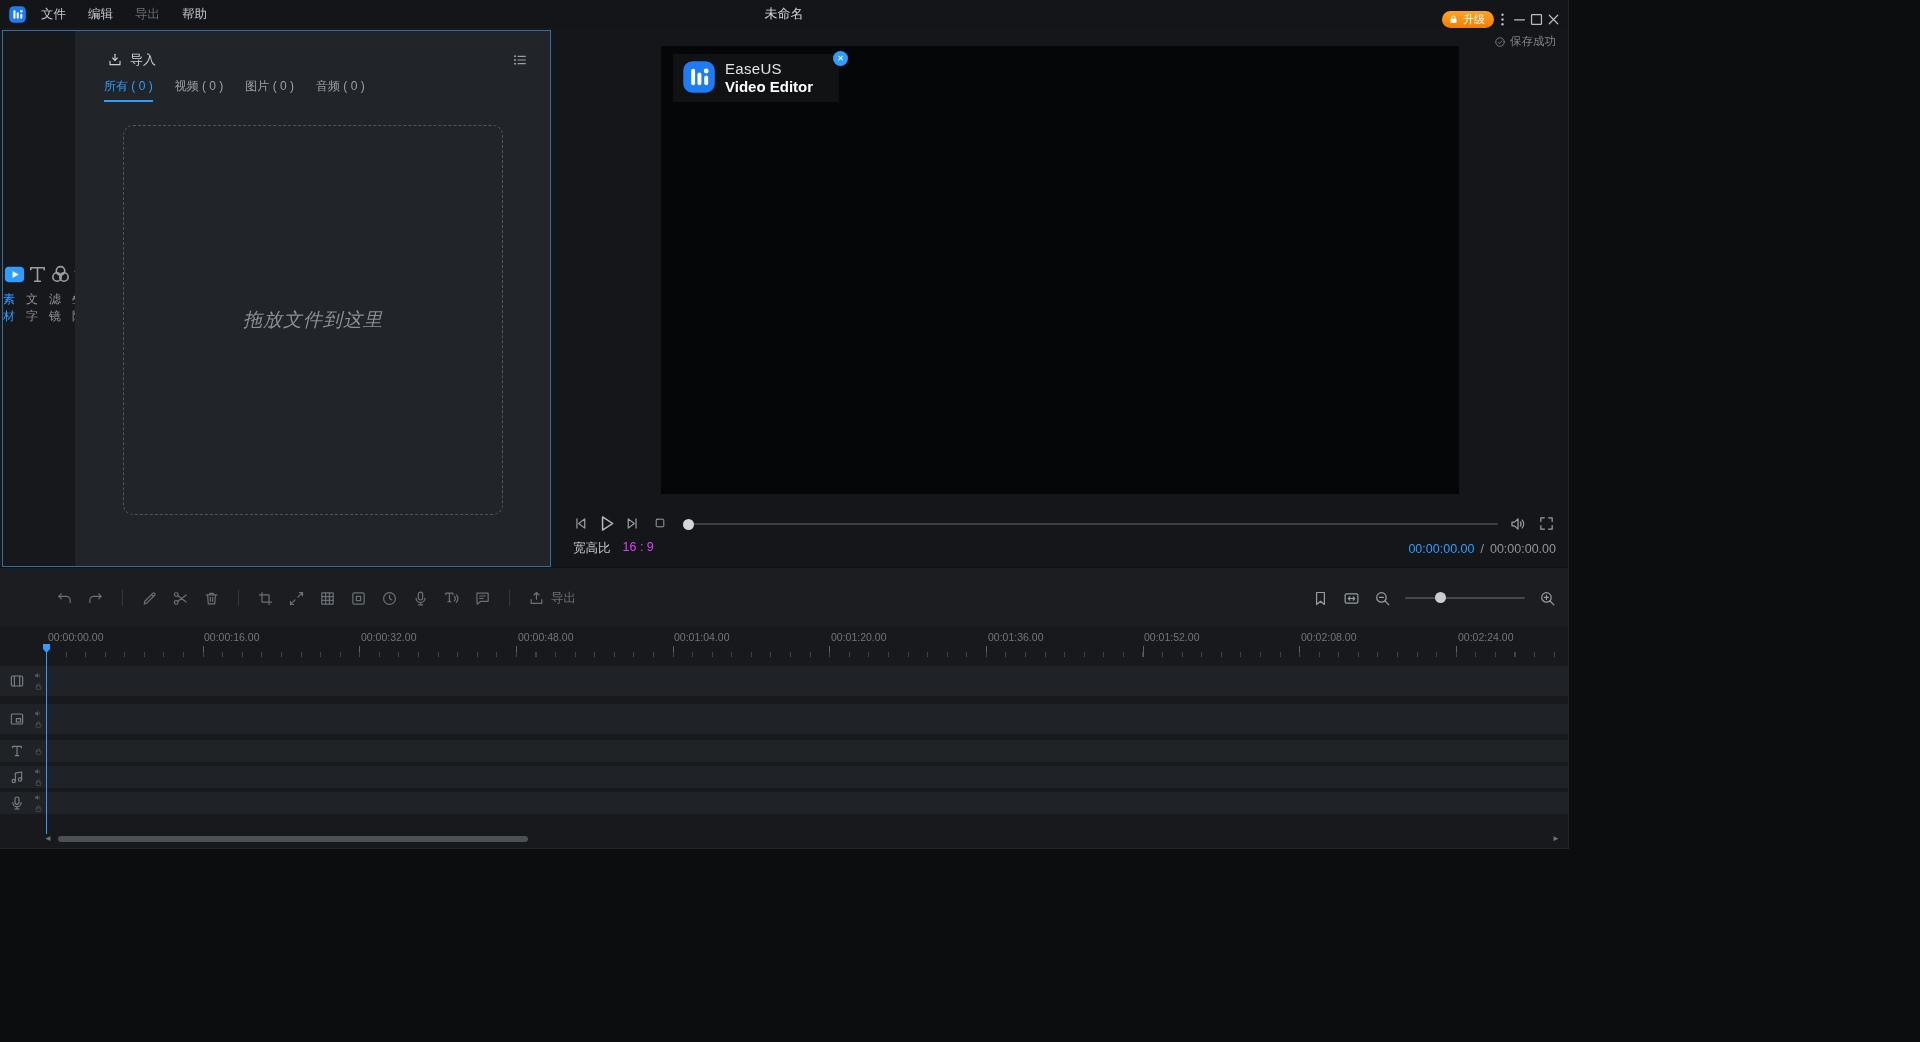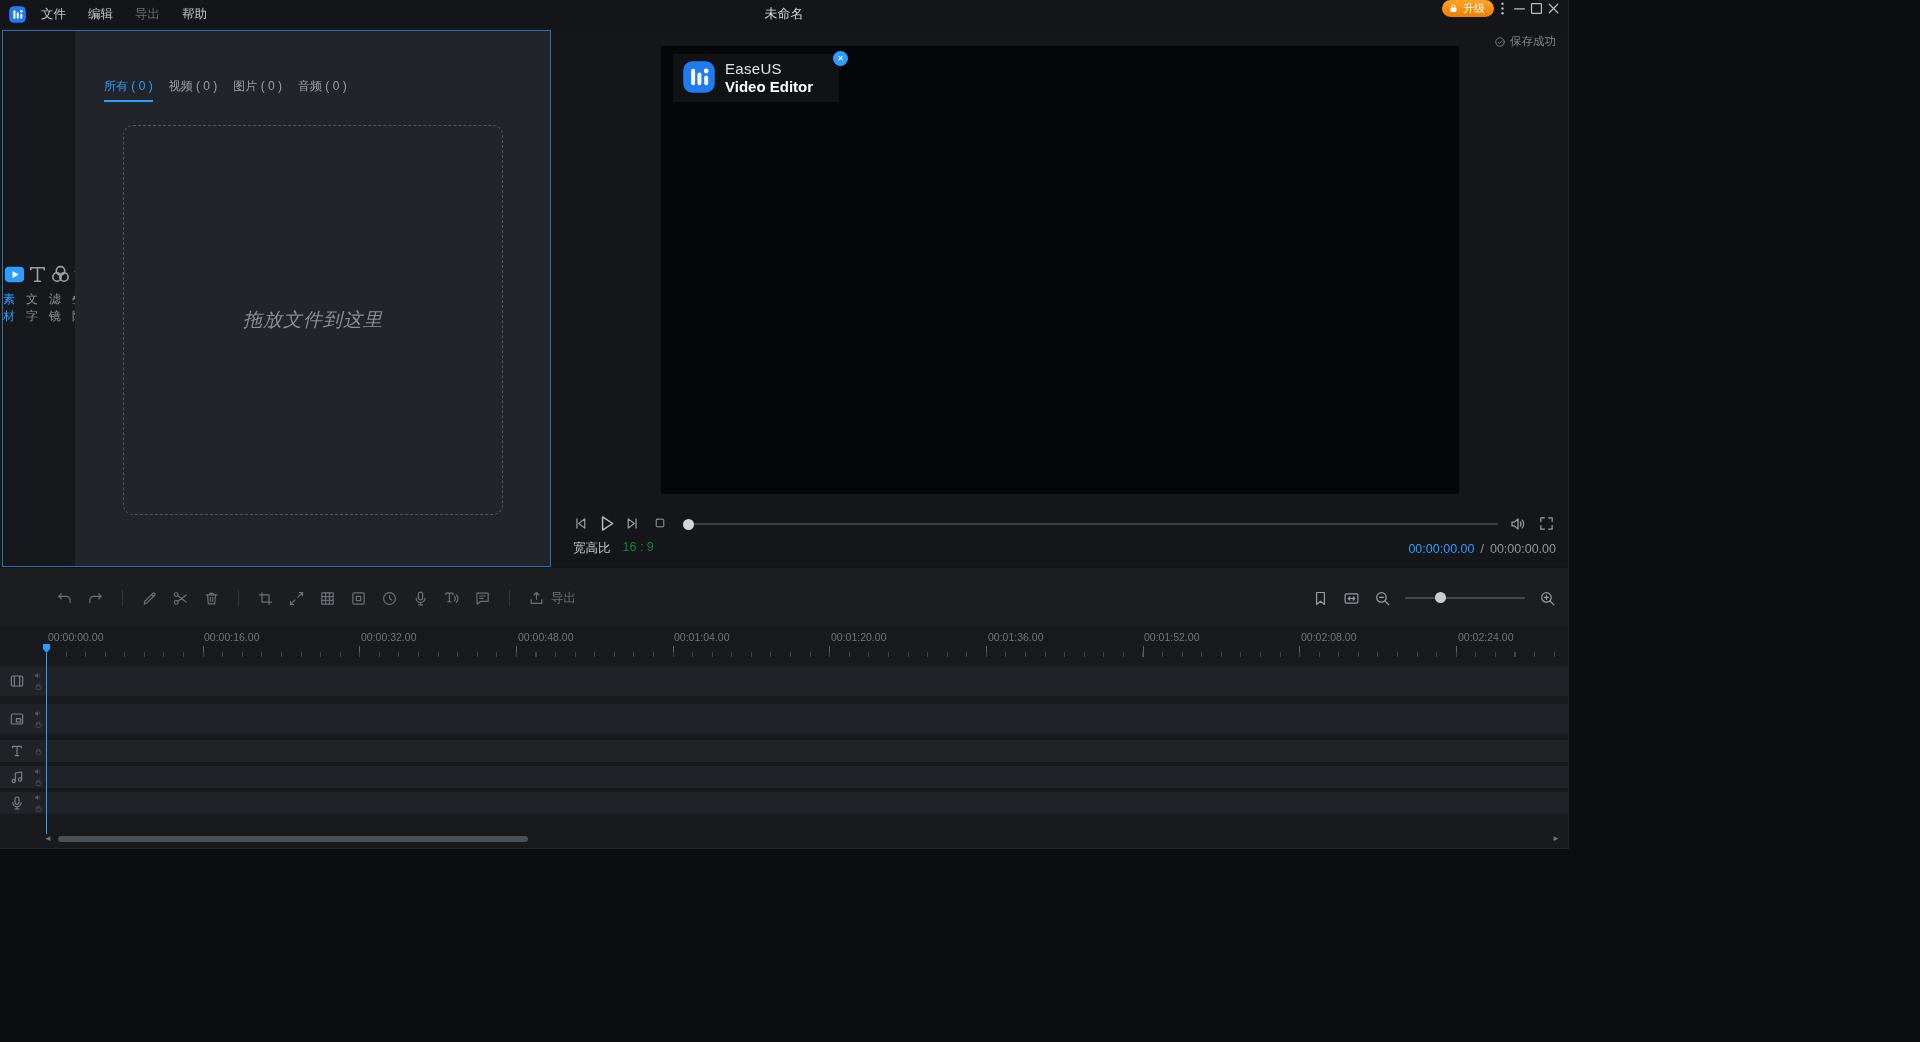--- a/index.html
+++ b/index.html
@@ -11,37 +11,37 @@
   .desktop{position:relative;width:1920px;height:1042px;background:#0c0d0f;}
   .app{position:absolute;left:0;top:0;width:1568px;height:848px;background:#17191d;box-shadow:0 0 0 1px #222528;}
 
   
   .titlebar{position:absolute;left:0;top:0;width:100%;height:28px;background:#131518;display:flex;align-items:center;padding:0 8px;z-index:20;}
   .app-logo{width:19px;height:19px;margin-right:14px;}
   .menus{display:flex;gap:22px;font-size:12.5px;color:#c3c7cc;}
   .menu{cursor:default;}
   .menu.disabled{color:#696f76;}
   .win-title{position:absolute;left:784px;top:0;transform:translateX(-50%);line-height:28px;font-size:13px;color:#d2d6da;}
-  .tb-right{position:absolute;right:6px;top:0;height:28px;display:flex;align-items:flex-start;gap:0;}
+  .tb-right{position:absolute;right:6px;top:0;height:28px;display:flex;align-items:flex-end;gap:0;}
   .upgrade{display:flex;align-items:center;gap:4px;height:17px;padding:0 9px 0 6px;border:none;border-radius:9px;background:linear-gradient(180deg,#ffa426,#f07d02);color:#fff;font-size:11px;font-family:inherit;cursor:pointer;}
   .upgrade .ic{width:11px;height:11px;}
   .winbtn{width:17px;height:17px;color:#b9bdc2;cursor:pointer;}
 
   
   .left-panel{position:absolute;left:2px;top:30px;width:549px;height:537px;border:1px solid #2d6ea6;background:#212428;display:flex;z-index:10;}
   .sidebar{width:72px;height:100%;background:#16181c;padding-top:19px;display:flex;flex-direction:row;align-items:center;}
   .sb-item{width:100%;height:46px;margin-bottom:29px;display:flex;flex-direction:column;align-items:center;justify-content:center;gap:5px;color:#8f959c;font-size:12px;cursor:pointer;}
   .sb-item .ic{width:23px;height:23px;color:#9aa0a7;}
   .sb-item.active{color:#2f9dff;}
   .media{position:relative;flex:1;height:100%;background:#212428;}
   .media-head{position:absolute;left:0;top:14px;width:100%;height:30px;display:flex;align-items:center;padding:0 22px 0 32px;}
   .import-btn{display:flex;align-items:center;gap:7px;background:none;border:none;color:#ccd0d5;font-size:13px;font-family:inherit;cursor:pointer;}
   .import-btn .ic{width:16px;height:16px;color:#ccd0d5;}
   .listview{margin-left:auto;color:#9aa0a7;width:16px;height:16px;cursor:pointer;}
-  .media-tabs{position:absolute;left:0;top:47px;width:100%;display:flex;gap:16px;padding-left:29px;font-size:12px;color:#9aa0a7;}
+  .media-tabs{position:absolute;left:0;top:47px;width:100%;display:flex;gap:22px;padding-left:29px;font-size:12px;color:#9aa0a7;}
   .mtab{padding-bottom:5px;cursor:pointer;}
   .mtab.active{color:#2f9dff;border-bottom:2px solid #2f9dff;}
   .dropzone{position:absolute;left:48px;top:94px;width:380px;height:390px;border:1px dashed #50555d;border-radius:10px;display:flex;align-items:center;justify-content:center;text-align:center;}
   .dz-text{font-size:19px;font-style:italic;color:#8a9098;letter-spacing:1px;}
 
   
   .preview{position:absolute;left:551px;top:28px;width:1017px;height:539px;background:#141619;}
   .save-status{position:absolute;right:12px;top:6px;display:flex;align-items:center;gap:4px;font-size:11.5px;color:#80868d;}
   .save-status .ic{width:12px;height:12px;color:#80868d;}
   .video{position:absolute;left:110px;top:18px;width:798px;height:448px;background:#050607;}
@@ -51,21 +51,21 @@
   .wm-product{font-size:15px;font-weight:bold;color:#fff;margin-top:1px;}
   .wm-close{position:absolute;left:160px;top:-3px;width:15px;height:15px;border-radius:50%;border:none;background:#2f9dff;color:#fff;font-size:8px;line-height:15px;text-align:center;padding:0;cursor:pointer;}
   .controls{position:absolute;left:0;top:485px;width:100%;height:22px;}
   .pbtn{position:absolute;top:2px;width:17px;height:17px;color:#9aa0a7;cursor:pointer;}
   .pbtn.play{width:21px;height:21px;top:0;color:#b9bdc2;}
   .pbtn.stop{width:14px;height:14px;top:3px;}
   .scrubber{position:absolute;left:132px;top:10px;width:815px;height:2px;background:#3a3e44;border-radius:1px;cursor:pointer;}
   .scrub-dot{position:absolute;left:0;top:-4.5px;width:11px;height:11px;border-radius:50%;background:#d2d5da;}
   .info-row{position:absolute;left:22px;right:12px;top:512px;height:18px;display:flex;font-size:12.5px;}
   .aspect-label{color:#c9cdd2;}
-  .aspect-value{color:#15803d;margin-left:12px;cursor:pointer;}
+  .aspect-value{color:#d946ef;margin-left:12px;cursor:pointer;}
   .times{margin-left:auto;display:flex;align-items:center;}
   .t-cur{color:#2f9dff;}
   .t-sep{margin:0 6px;color:#8f959c;}
   .t-total{color:#8f959c;}
 
   
   .toolbar{position:absolute;left:0;top:567px;width:1568px;height:60px;background:#1b1d21;border-top:1px solid #101114;}
   .tool-left{position:absolute;left:56px;top:0;height:60px;display:flex;align-items:center;gap:14px;}
   .tbtn{width:17px;height:17px;color:#6a7076;cursor:pointer;}
   .tdiv{width:1px;height:16px;background:#33373d;margin:0 4px;}
@@ -220,20 +220,38 @@
                 <path d="M9.5 18V6.2L19 4.5v11.3"></path>
                 <circle cx="7" cy="18" r="2.5"></circle>
                 <circle cx="16.5" cy="15.8" r="2.5"></circle>
               </svg>
             </span>
           <span>配乐</span>
         </div>
       </aside>
 
       <section class="media">
+        <div class="media-head">
+          <button class="import-btn">
+            <span class="ic">
+                <svg viewBox="0 0 24 24" fill="none" stroke="currentColor" stroke-width="1.7" stroke-linecap="round" stroke-linejoin="round">
+                  <path d="M12 3.5v9"></path>
+                  <path d="M8.5 9l3.5 3.5L15.5 9"></path>
+                  <path d="M4.5 14v5h15v-5"></path>
+                </svg>
+              </span>
+            <span>导入</span>
+          </button>
+          <span class="ic listview">
+              <svg viewBox="0 0 24 24" fill="none" stroke="currentColor" stroke-width="1.7" stroke-linecap="round" stroke-linejoin="round">
+                <path d="M4.5 6.5h.01M4.5 12h.01M4.5 17.5h.01" stroke-width="3"></path>
+                <path d="M9 6.5h11M9 12h11M9 17.5h11"></path>
+              </svg>
+            </span>
+        </div>
         <div class="media-tabs">
           <span class="mtab active">所有 ( 0 )</span>
           <span class="mtab">视频 ( 0 )</span>
           <span class="mtab">图片 ( 0 )</span>
           <span class="mtab">音频 ( 0 )</span>
         </div>
         <div class="dropzone">
           <span class="dz-text">拖放文件到这里</span>
         </div>
       </section>

